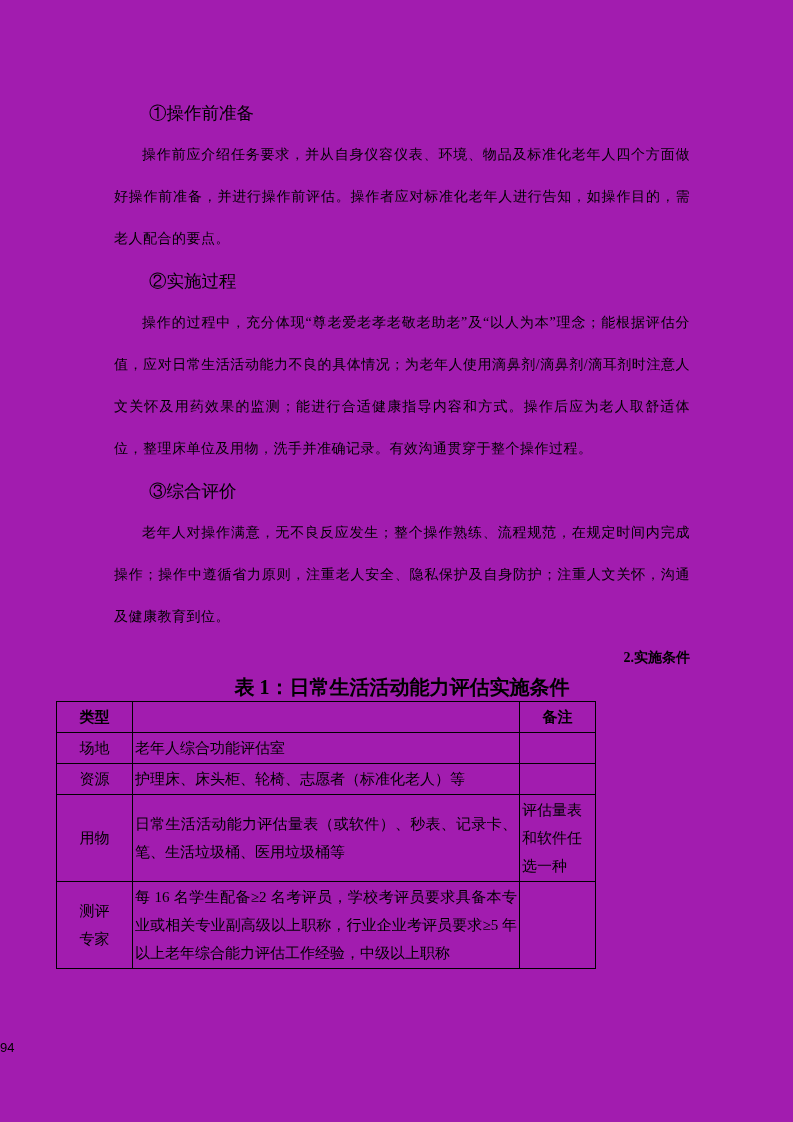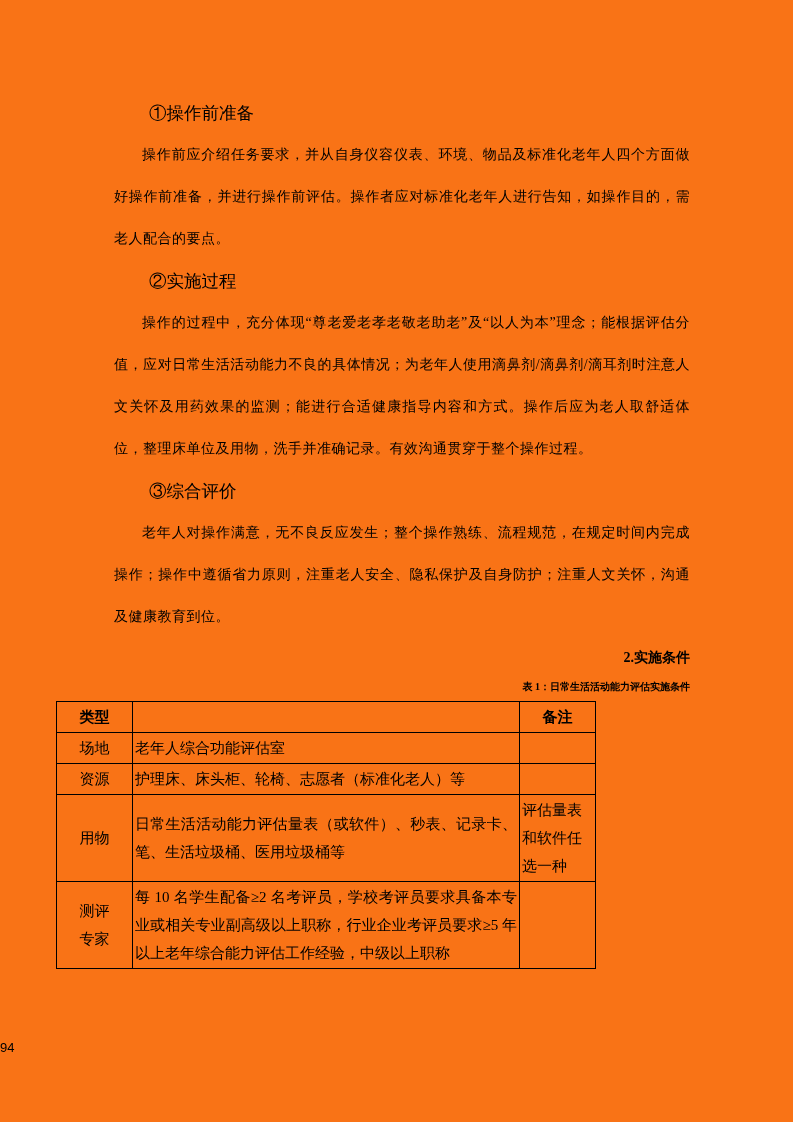--- a/index.html
+++ b/index.html
@@ -8,21 +8,21 @@
     width: 793px; height: 1122px;
     background: #ffffff;
     color: #000000;
     font-family: "Liberation Serif", "DejaVu Serif", serif;
     position: relative;
     overflow: hidden;
   }
   .page {
     position: relative;
     width: 793px; height: 1122px;
-    background: #f97316;
+    background: #a21caf;
   }
   .text-block {
     padding-top: 92px;
     margin: 0 103px 0 114px;
   }
   .para {
     margin: 0;
     font-size: 14px;
     line-height: 42px;
     text-align: justify;
@@ -39,22 +39,22 @@
   .section-heading {
     margin: 6px 0 2px 0;
     padding-left: 38px;
     font-size: 14px;
     line-height: 28px;
     font-weight: bold;
     text-align: right;
   }
   .table-caption {
     margin: 6px 0 5px 0;
-    text-align: right;
-    font-size: 10px;
+    text-align: center;
+    font-size: 20px;
     font-weight: bold;
     line-height: 18px;
   }
   .table-block {
     margin: 0 56px;
   }
   table.cond-table {
     border-collapse: collapse;
     table-layout: fixed;
     width: 540px;
@@ -136,21 +136,21 @@
           <td class="cell-remark"></td>
         </tr>
         <tr>
           <td class="cell-type">用物</td>
           <td class="cell-content">日常生活活动能力评估量表（或软件）、秒表、记录卡、笔、生活垃圾桶、医用垃圾桶等</td>
           <td class="cell-remark">评估量表和软件任选一种</td>
         </tr>
         <tr>
           <td class="cell-type">测评
 专家</td>
-          <td class="cell-content">每 10 名学生配备≥2 名考评员，学校考评员要求具备本专业或相关专业副高级以上职称，行业企业考评员要求≥5 年以上老年综合能力评估工作经验，中级以上职称</td>
+          <td class="cell-content">每 16 名学生配备≥2 名考评员，学校考评员要求具备本专业或相关专业副高级以上职称，行业企业考评员要求≥5 年以上老年综合能力评估工作经验，中级以上职称</td>
           <td class="cell-remark"></td>
         </tr>
       </tbody>
     </table>
   </div>
 
   <div class="footer">94</div>
 
 </div>
 

